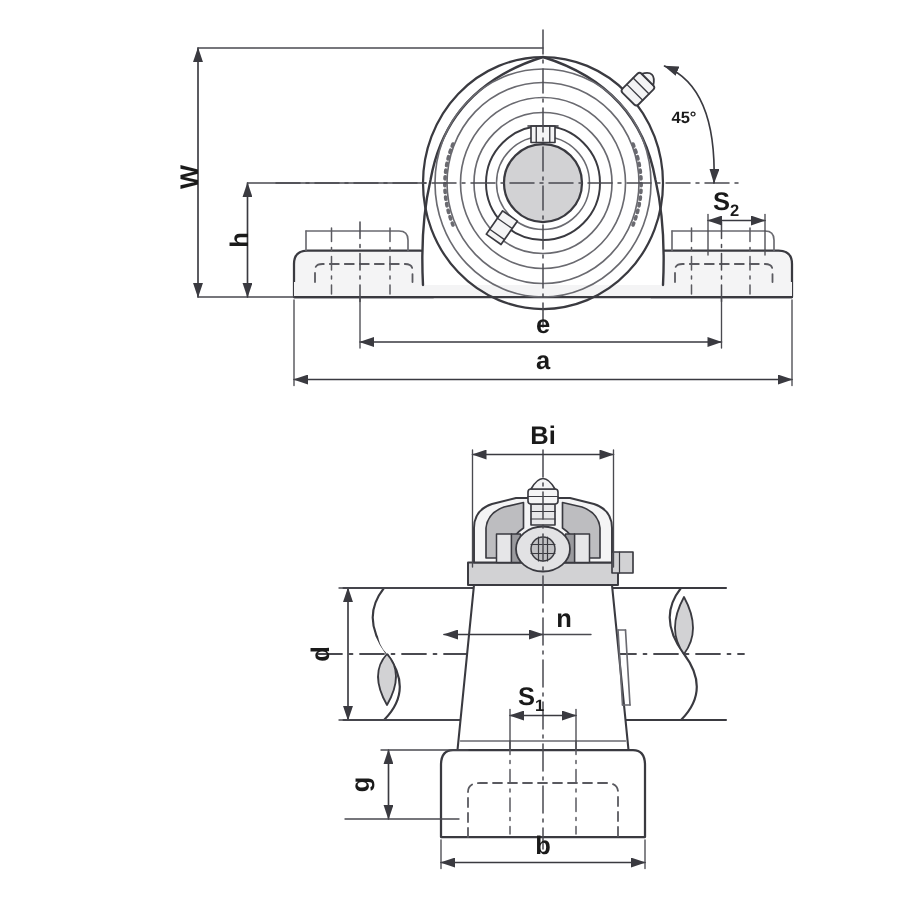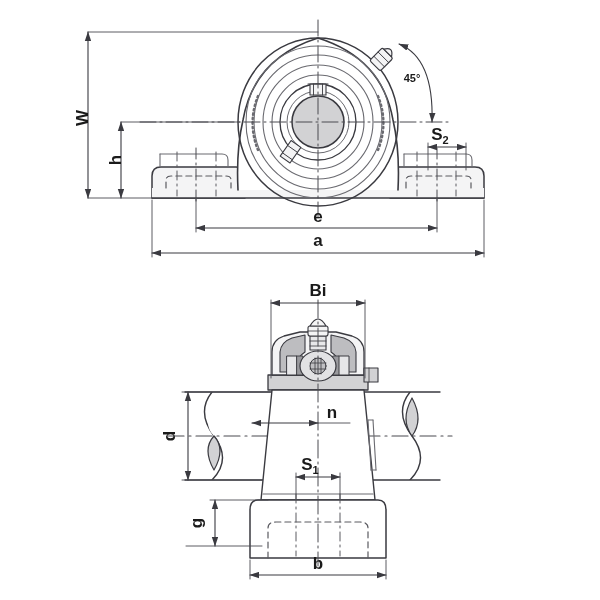--- a/index.html
+++ b/index.html
@@ -1,18 +1,18 @@
 <!DOCTYPE html>
 <html><head>
 <meta charset="utf-8">
 <style>
   html,body{margin:0;padding:0;background:#ffffff;}
   body{width:600px;height:600px;overflow:hidden;
        font-family:"Liberation Sans",sans-serif;}
-  #stage{position:relative;width:528px;height:600px;background:#fff;}
+  #stage{position:relative;width:528px;height:600px;background:#fff;padding-left:44px;}
   svg{display:block;}
   .lbl{font-family:"Liberation Sans",sans-serif;font-weight:bold;fill:#1a1a1a;}
   .lbl-big{font-size:17px;}
   .lbl-sm{font-size:11px;font-weight:bold;}
   .sub{font-size:11px;font-weight:bold;}
 </style>
 </head>
 <body>
 
 <div id="stage">

